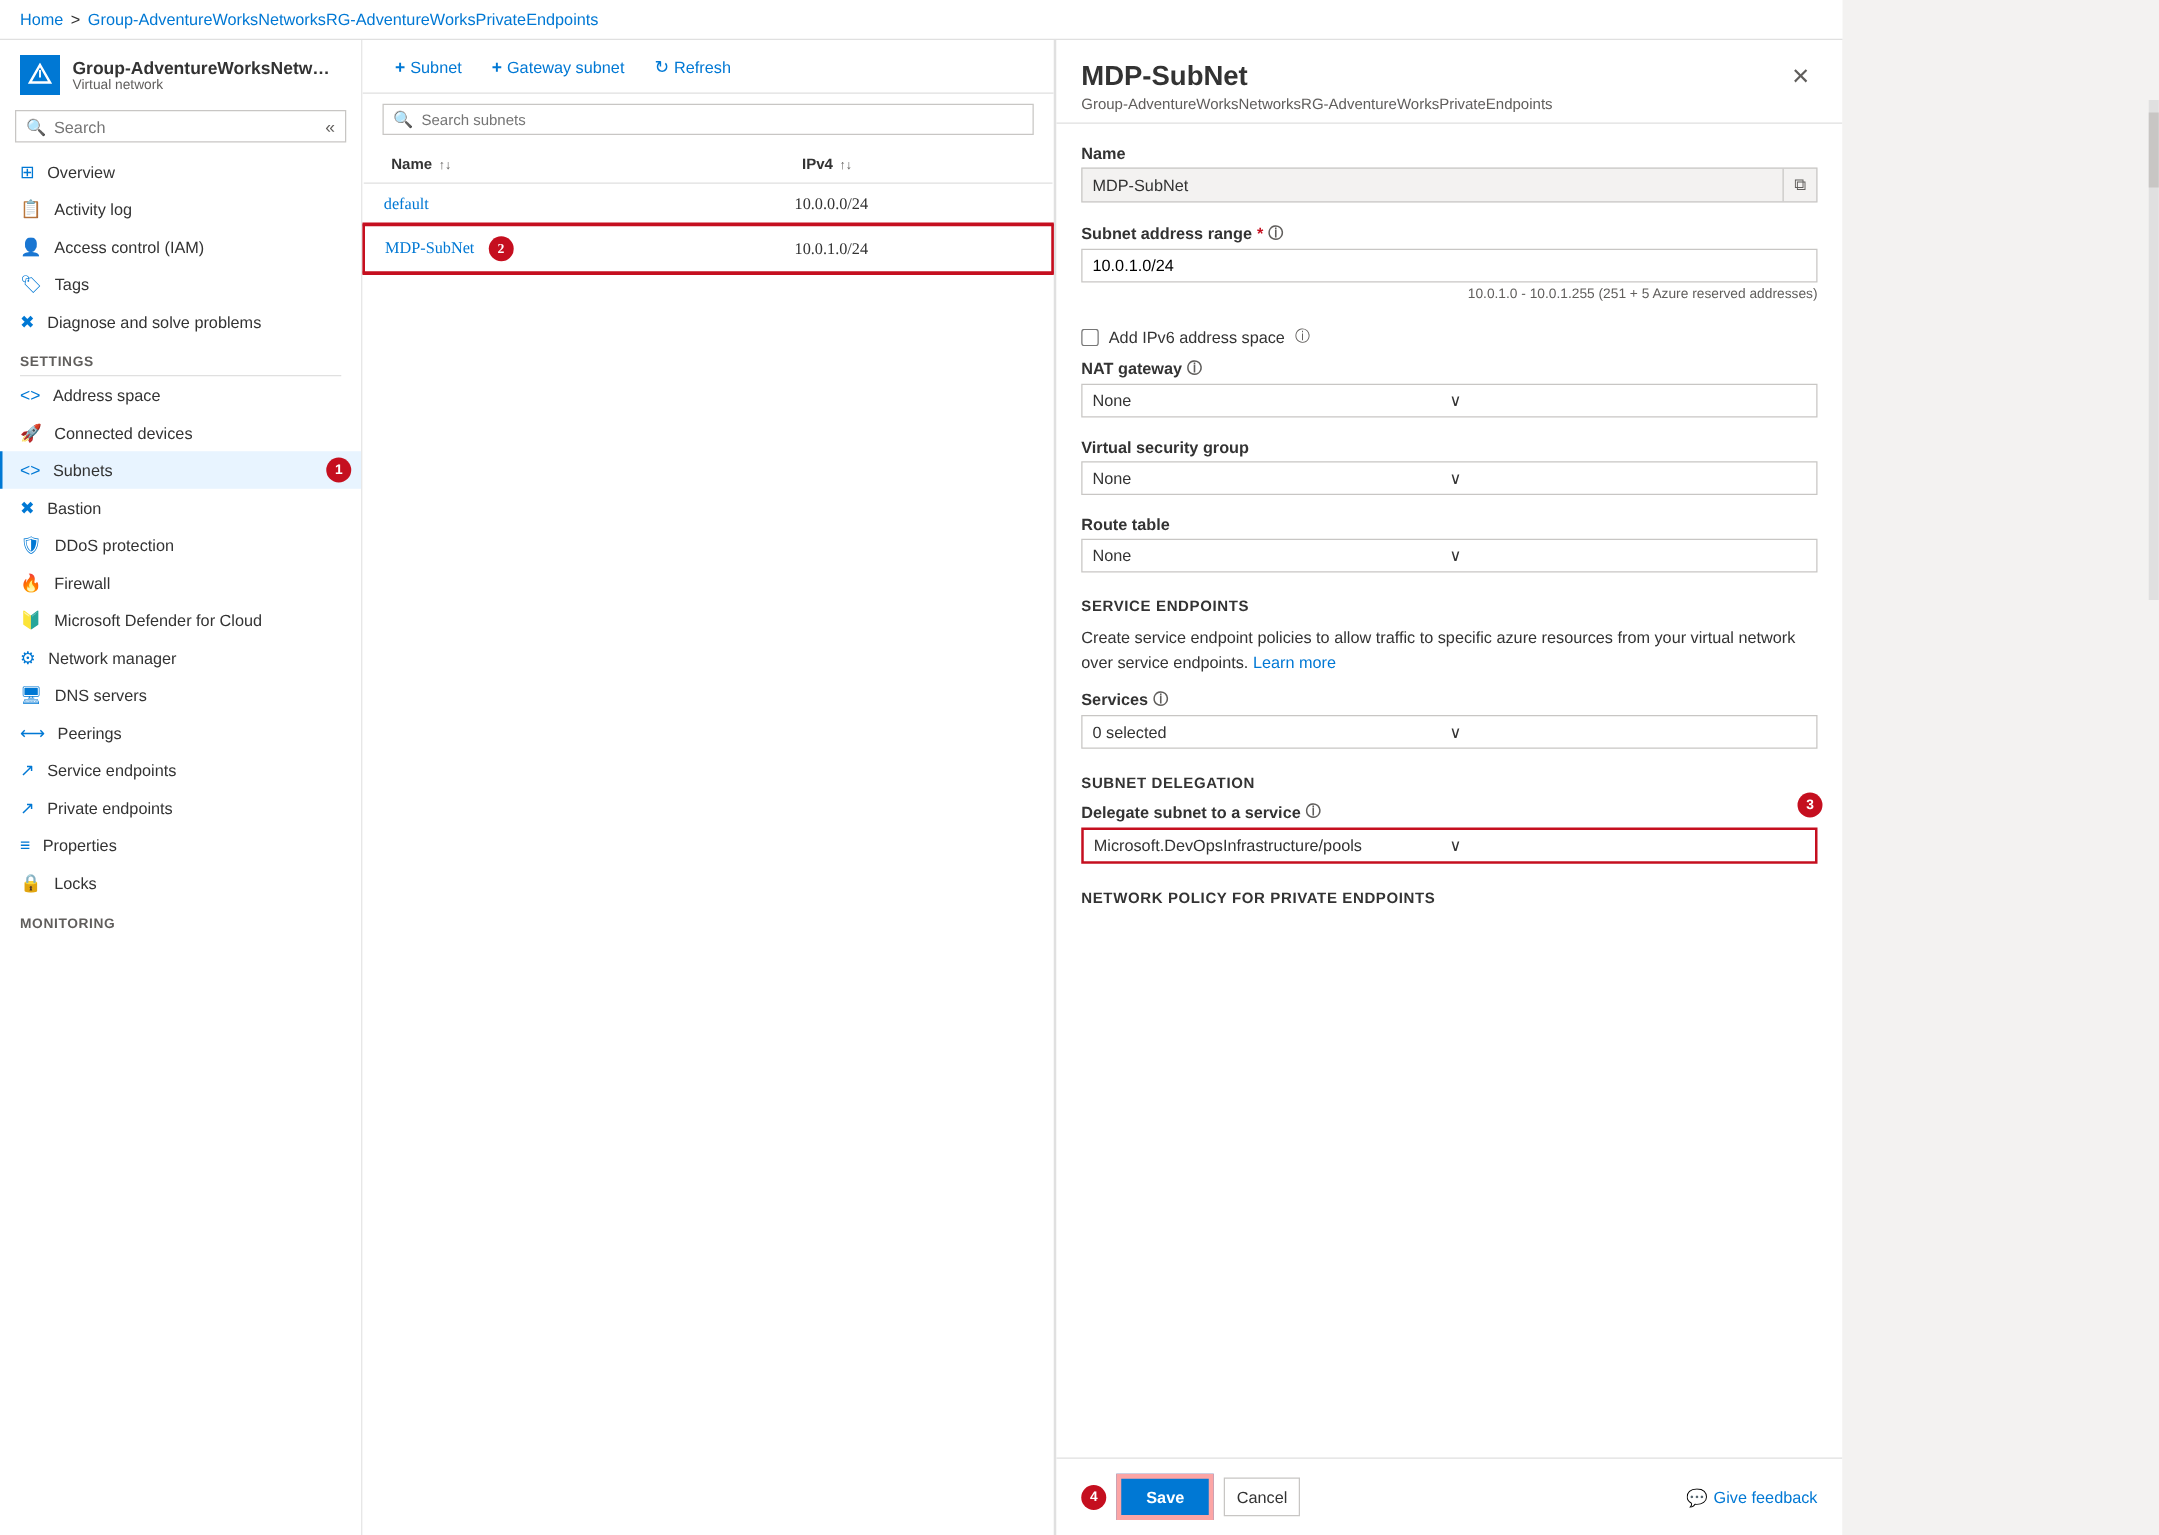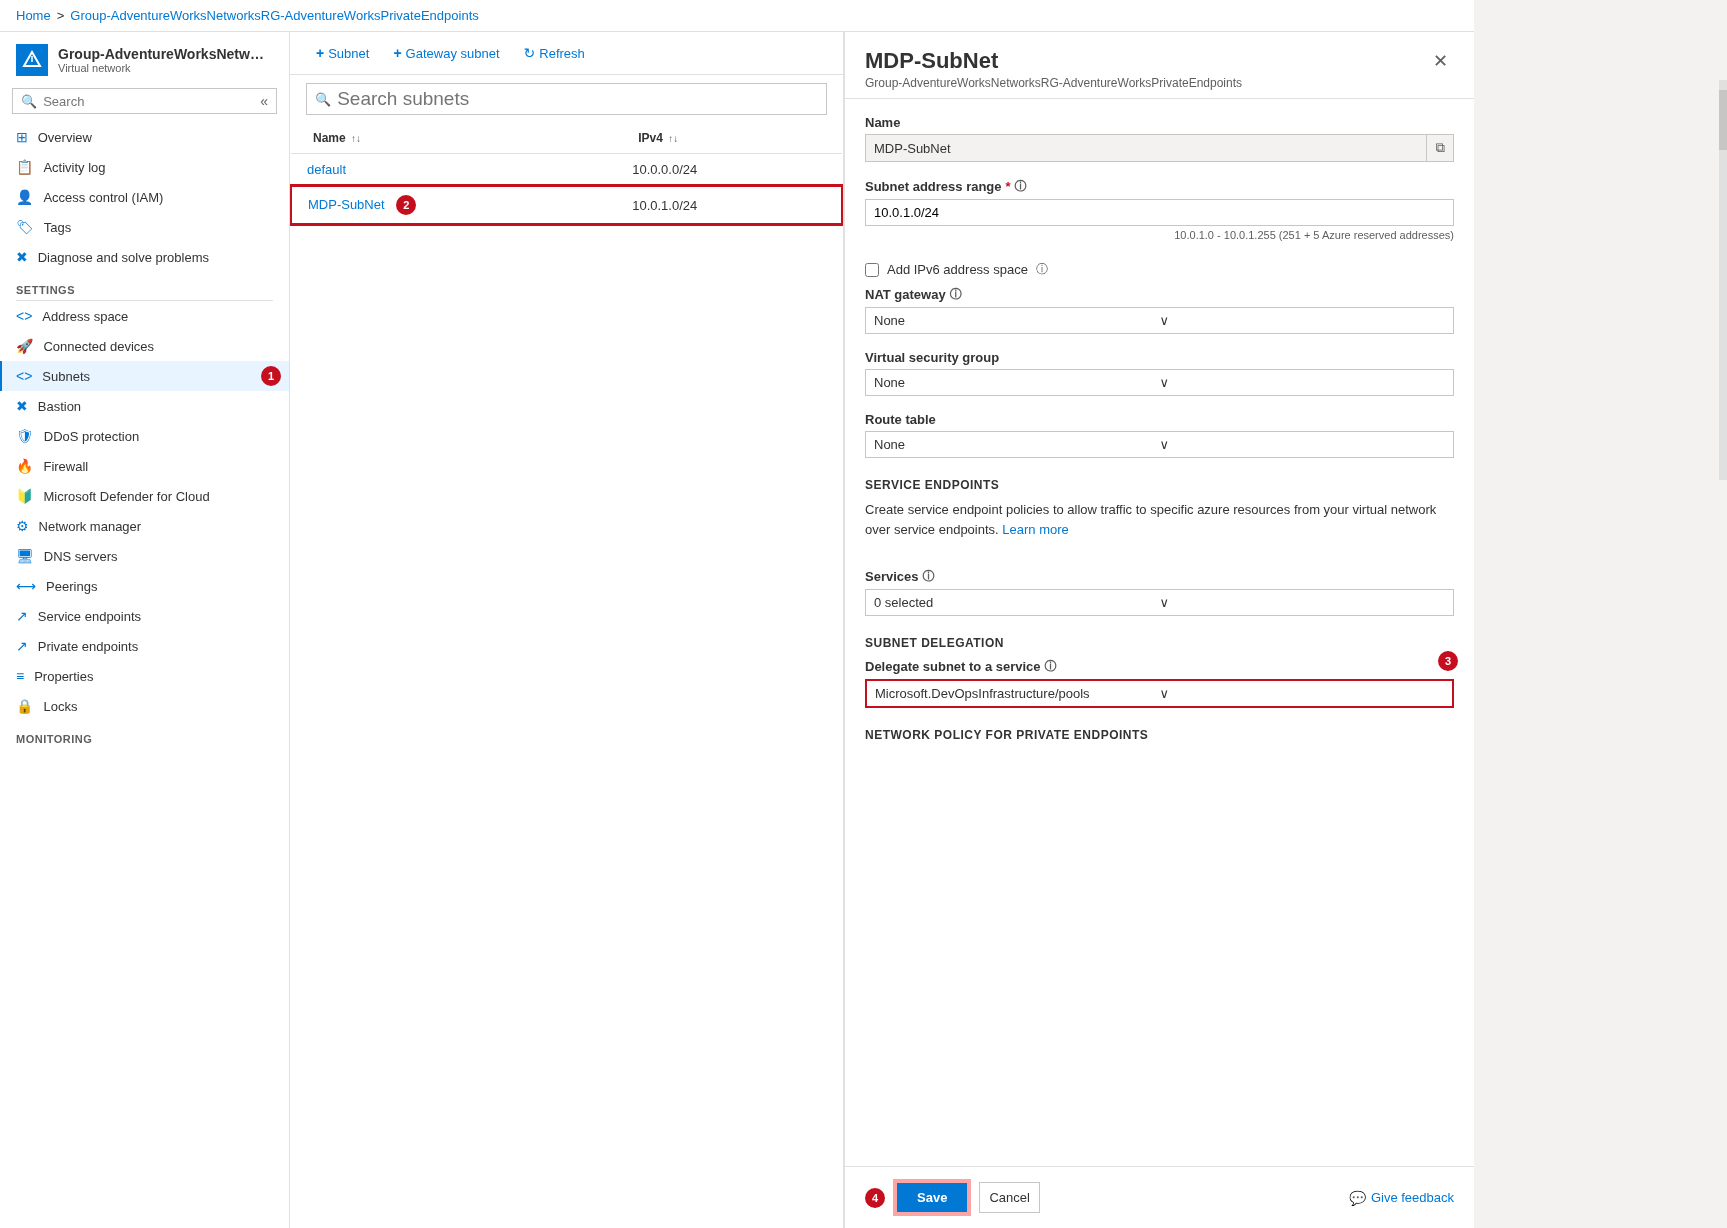--- a/index.html
+++ b/index.html
@@ -22,21 +22,21 @@
     
     .center-panel { flex: 1; background: #fff; overflow-y: auto; border-right: 1px solid #e0e0e0; }
     .center-toolbar { display: flex; align-items: center; gap: 4px; padding: 8px 16px; border-bottom: 1px solid #e0e0e0; }
     .toolbar-btn { display: flex; align-items: center; gap: 4px; padding: 5px 10px; background: none; border: none; cursor: pointer; color: #0078d4; font-size: 13px; }
 
     .center-search { display: flex; align-items: center; margin: 8px 16px; border: 1px solid #c8c6c4; padding: 4px 8px; gap: 6px; background: #fff; }
     .center-search input { border: none; outline: none; font-size: 13px; width: 100%; }
 
     .subnet-table { width: 100%; border-collapse: collapse; }
     .subnet-table th { text-align: left; padding: 8px 22px; font-size: 12px; font-weight: 600; color: #333; border-bottom: 1px solid #e0e0e0; }
-    .subnet-table td { padding: 8px 16px; font-size: 13px; border-bottom: 1px solid #f3f2f1; }
+    .subnet-table td { padding: 8px 16px; font-size: 13px; border-bottom: 1px solid #f3f2f1; font-family: Liberation Serif, serif; }
     .sort-icon { font-size: 10px; color: #605e5c; margin-left: 2px; }
     .link-text { color: #0078d4; cursor: pointer; text-decoration: none; }
 
     
     .right-panel { width: 630px; background: #fff; display: flex; flex-direction: column; overflow: hidden; flex-shrink: 0; border-left: 1px solid #e0e0e0; }
     .panel-header { display: flex; align-items: flex-start; justify-content: space-between; padding: 16px 20px 8px; border-bottom: 1px solid #e0e0e0; }
     .panel-title { font-size: 22px; font-weight: 600; color: #333; }
     .panel-subtitle { font-size: 12px; color: #605e5c; margin-top: 2px; }
     .close-btn { background: none; border: none; cursor: pointer; font-size: 18px; color: #605e5c; padding: 2px 6px; }
 
@@ -52,21 +52,21 @@
     .field-hint { font-size: 11px; color: #605e5c; margin-top: 3px; text-align: right; }
 
     .dropdown { display: flex; align-items: center; border: 1px solid #c8c6c4; padding: 5px 8px; background: #fff; width: 100%; cursor: pointer; }
     .dropdown span { flex: 1; font-size: 13px; color: #333; }
     .dropdown-arrow { color: #333; font-size: 12px; }
 
     .checkbox-row { display: flex; align-items: center; gap: 8px; margin-bottom: 8px; margin-top: 20px; }
     .checkbox-row input[type="checkbox"] { width: 14px; height: 14px; }
 
     .section-divider { font-size: 12px; font-weight: 700; color: #333; letter-spacing: 0.5px; margin: 20px 0 8px; text-transform: uppercase; }
-    .section-desc { font-size: 13px; color: #333; margin-bottom: 29px; line-height: 1.5; }
+    .section-desc { font-size: 13px; color: #333; margin-bottom: 12px; line-height: 1.5; }
     .learn-more { color: #0078d4; cursor: pointer; text-decoration: none; }
 
     .save-btn { background: #0078d4; color: #fff; border: none; padding: 7px 20px; font-size: 13px; cursor: pointer; font-weight: 600; }
     .cancel-btn { background: none; border: 1px solid #c8c6c4; padding: 7px 9px; font-size: 13px; cursor: pointer; color: #333; }
 
     .give-feedback { display: flex; align-items: center; gap: 4px; color: #0078d4; cursor: pointer; font-size: 13px; }
   </style>
 </head>
 <body>
 
@@ -198,21 +198,21 @@
           <span>Gateway subnet</span>
         </button>
         <button class="toolbar-btn">
           <span style="font-size:14px;">↻</span>
           <span>Refresh</span>
         </button>
       </div>
 
       <div class="center-search">
         <span style="color:#605e5c;">🔍</span>
-        <input type="text" style="border: none; outline: none; font-size: 19px; width: 100%;" placeholder="Search subnets">
+        <input type="text" style="border: none; outline: none; font-size: 12px; width: 100%;" placeholder="Search subnets">
       </div>
 
       <table class="subnet-table">
         <thead>
           <tr>
             <th>
               <span>Name</span>
               <span class="sort-icon">↑↓</span>
             </th>
             <th>

